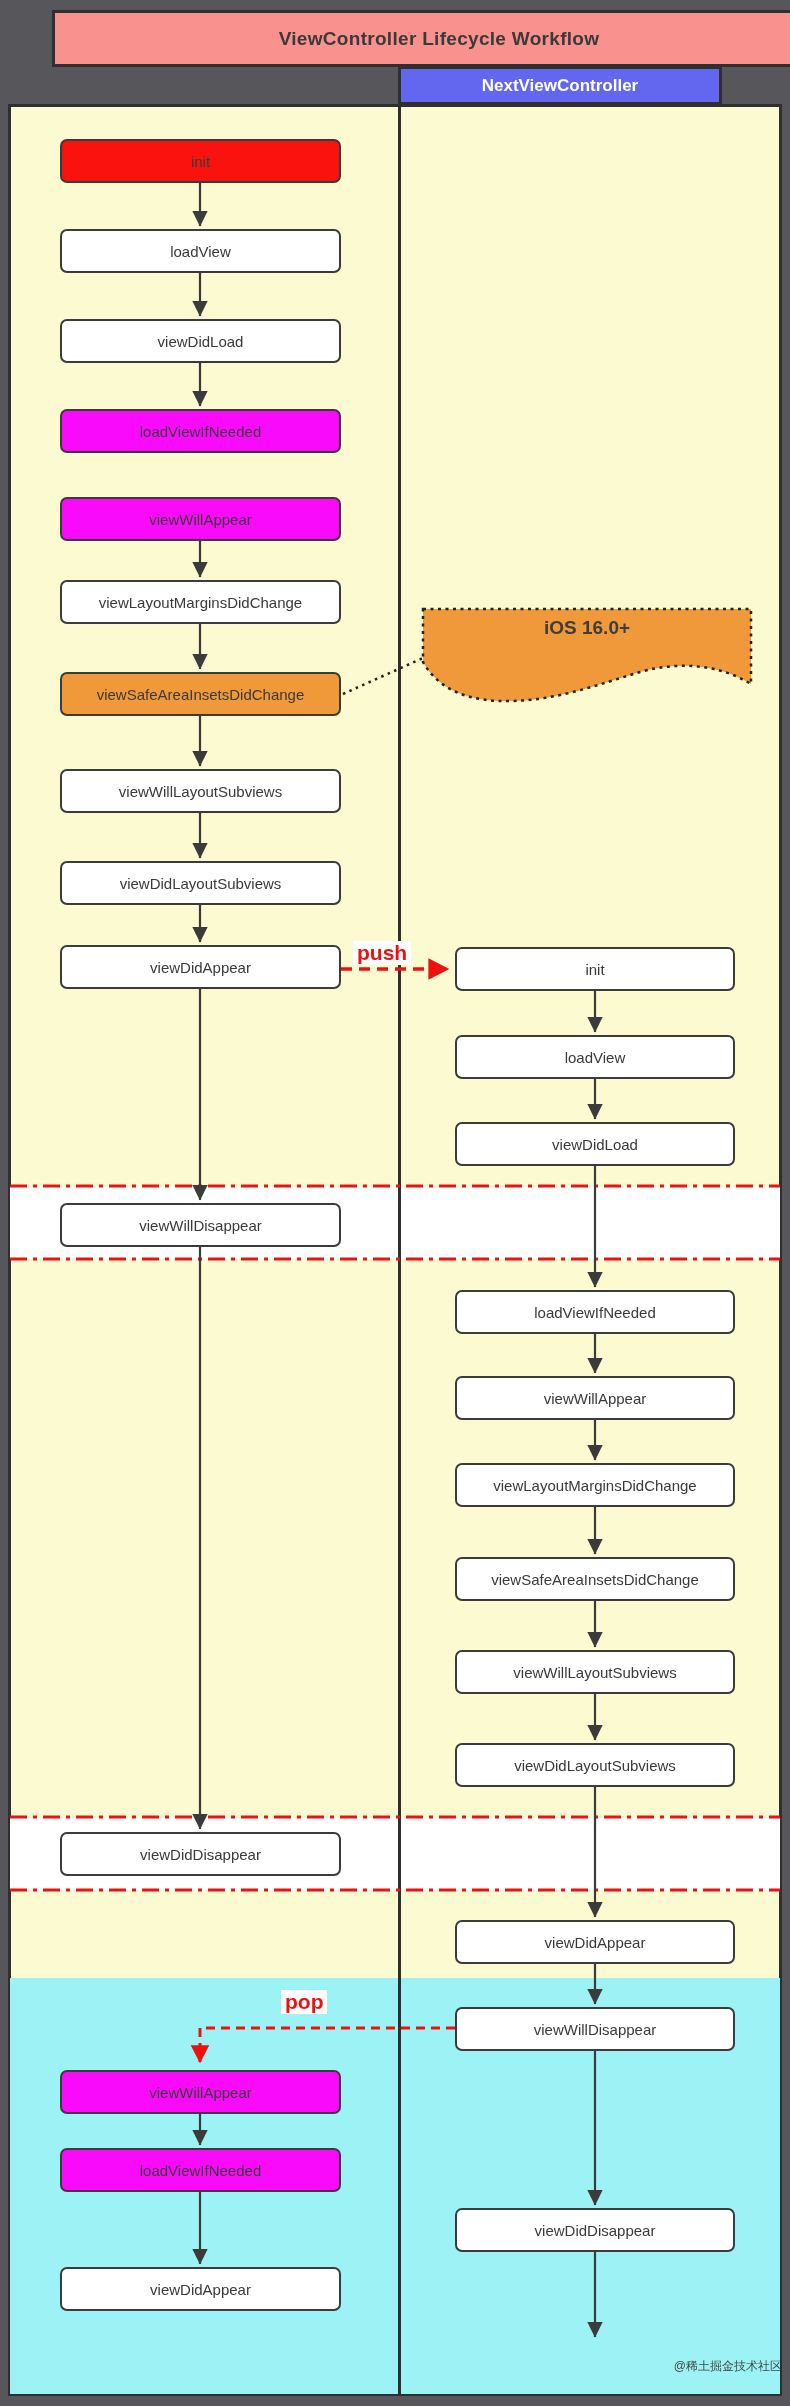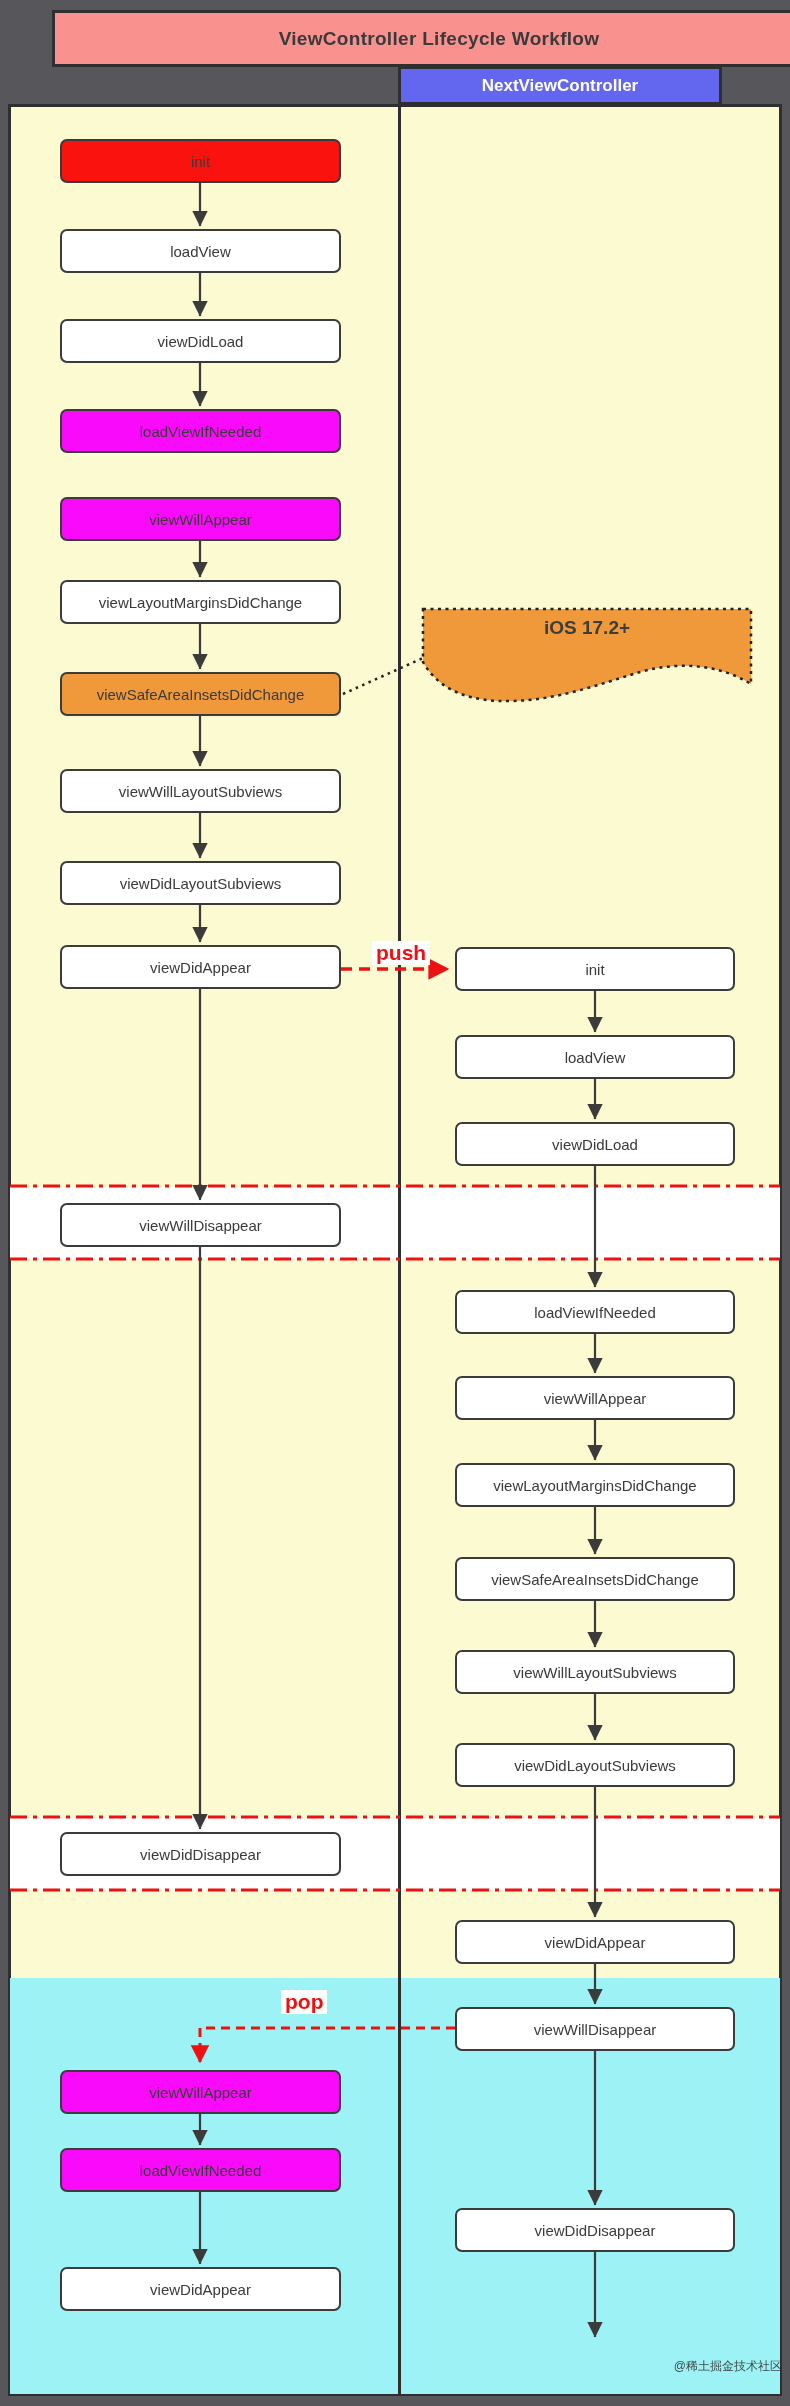--- a/index.html
+++ b/index.html
@@ -147,21 +147,21 @@
     <line x1="341" y1="969" x2="448" y2="969" stroke="#ee1111" stroke-width="3.5" stroke-dasharray="11 7" marker-end="url(#ar)"></line>
 
     <path d="M455,2028 L200,2028 L200,2062" fill="none" stroke="#ee1111" stroke-width="3" stroke-dasharray="9 6" marker-end="url(#ar)"></path>
 
     <line x1="343" y1="694" x2="423" y2="658" stroke="#222222" stroke-width="2.5" stroke-dasharray="2.5 4.5"></line>
 
     <path d="M423,609 L751,609 L751,684 C 722,666 682,660 640,672 C 600,684 558,700 512,701 C 472,702 440,692 423,662 Z" fill="#f0993b" stroke="#222222" stroke-width="2.5" stroke-dasharray="3 4.5"></path>
   </svg>
 
   <div class="callout-text">
-    <div>iOS 17.2+</div>
+    <div>iOS 16.0+</div>
   </div>
 
-  <div class="edgelabel" style="left:372px;top:941px;">push</div>
+  <div class="edgelabel" style="left:353px;top:941px;">push</div>
   <div class="edgelabel" style="left:281px;top:1990px;">pop</div>
 
   <div class="watermark">@稀土掘金技术社区</div>
 
 </div>
 
 </body></html>

